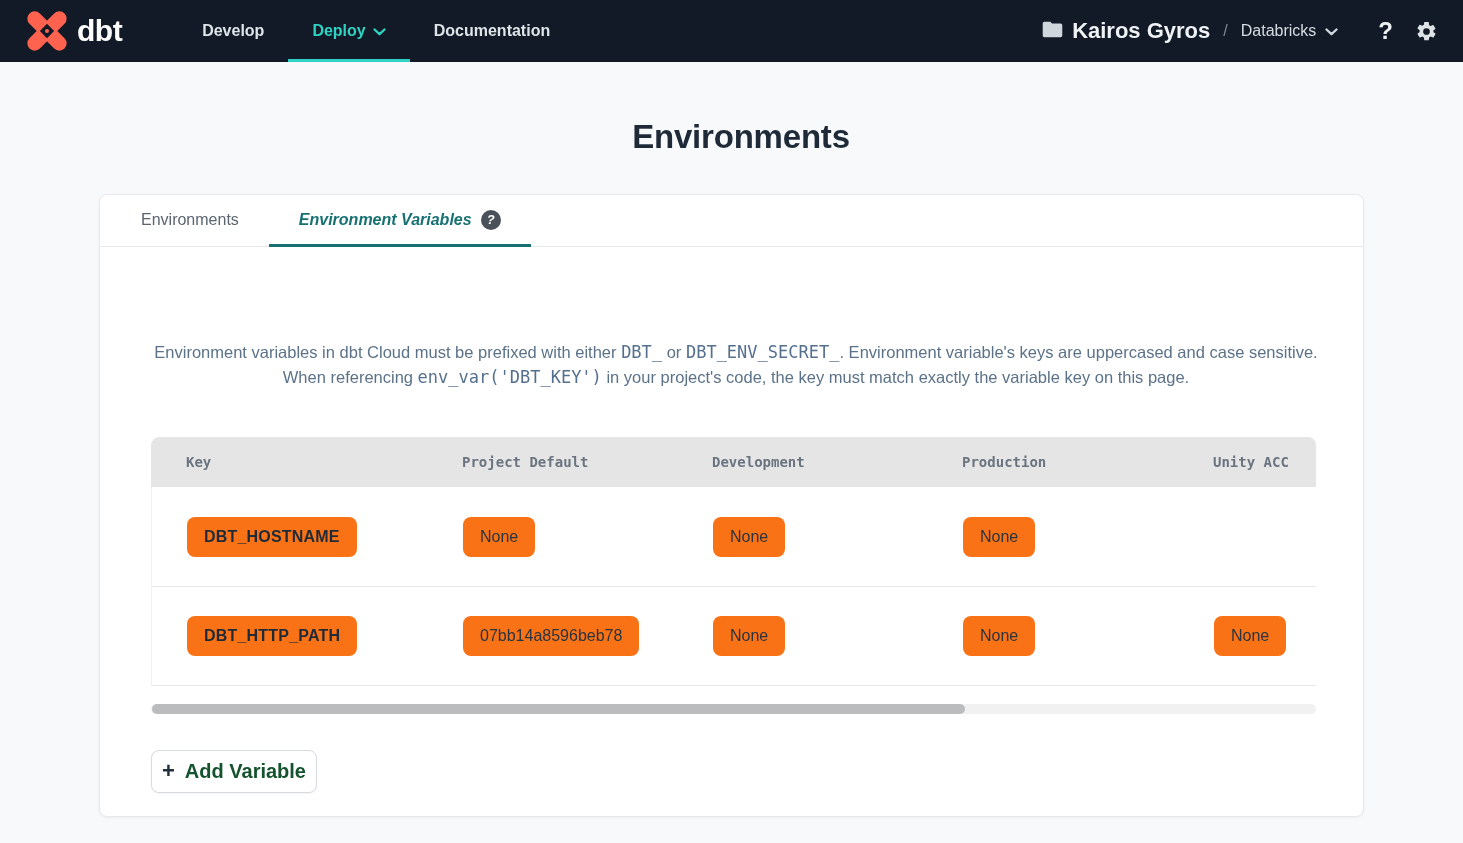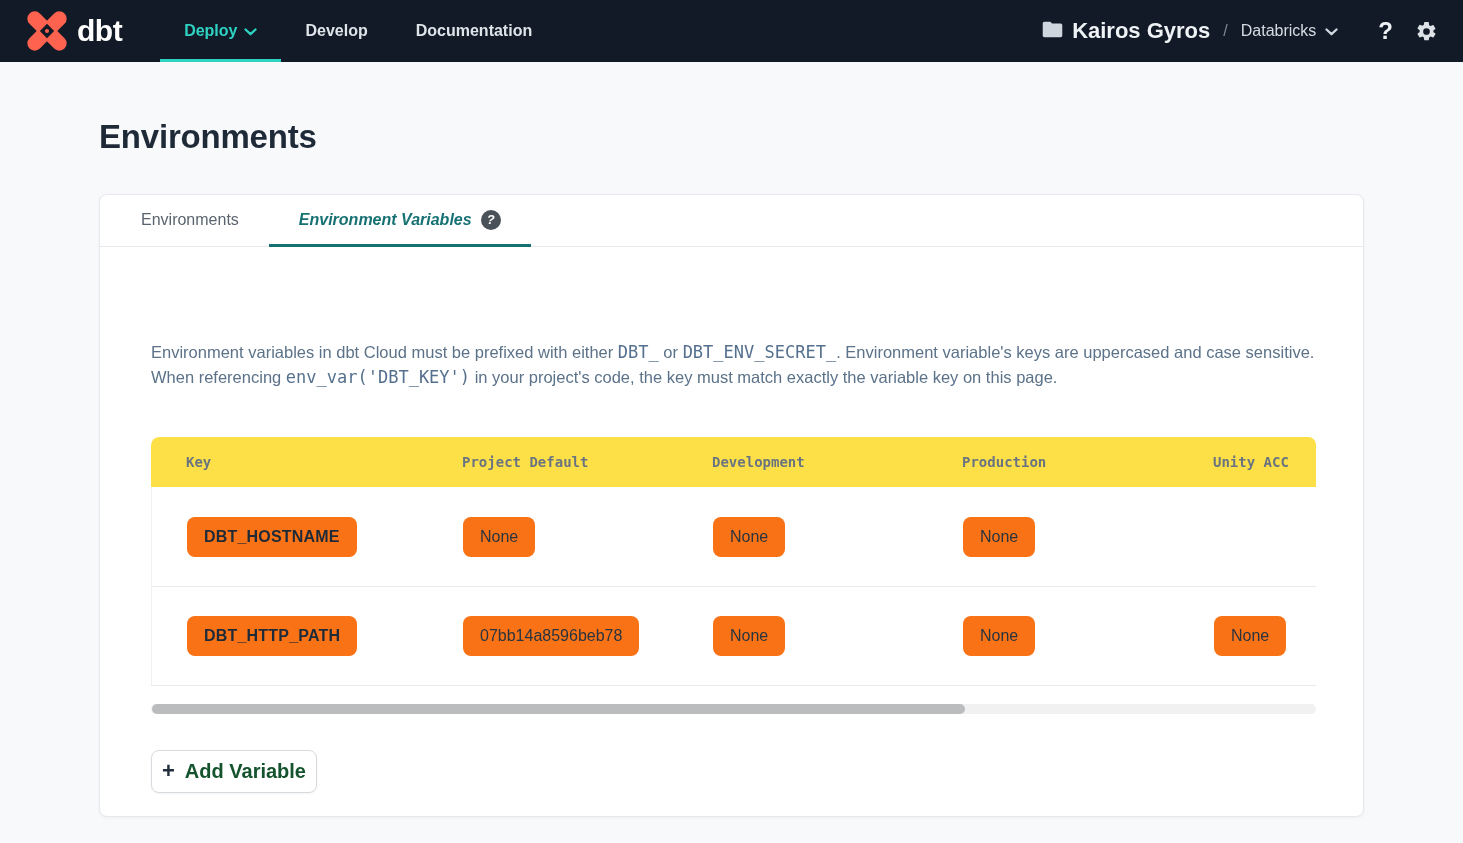--- a/index.html
+++ b/index.html
@@ -10,40 +10,40 @@
     color:#1e2a38;
     overflow:hidden;
   }
   .page { width:1463px; height:843px; position:relative; overflow:hidden; }
 
   
   .topnav {
     height:62px; background:#111a26; display:flex; align-items:stretch;
     padding:0 25px 0 25px;
   }
-  .brand { display:flex; align-items:center; gap:8px; margin-right:38px; }
+  .brand { display:flex; align-items:center; gap:8px; margin-right:56px; }
   .brand svg { display:block; }
   .wordmark { color:#ffffff; font-size:30px; font-weight:700; letter-spacing:-0.5px; line-height:1; }
   .nav-items { display:flex; align-items:stretch; }
   .nav-item {
     display:flex; align-items:center; gap:7px; padding:0 24px; cursor:pointer;
     color:#dfe4e9; font-size:16px; font-weight:600; border-bottom:3px solid transparent;
     border-top:3px solid transparent;
   }
   .nav-item.active { color:#2ed3c3; border-bottom-color:#2ed3c3; }
   .nav-right { margin-left:auto; display:flex; align-items:center; }
   .proj-switcher { display:flex; align-items:center; gap:9px; cursor:pointer; }
   .proj-account { color:#f0f3f6; font-size:22px; font-weight:700; }
   .proj-sep { color:#7e8893; font-size:16px; margin:0 4px; }
   .proj-name { color:#d6dce2; font-size:16px; }
   .nav-help { color:#eef1f4; font-size:24px; font-weight:700; margin-left:40px; cursor:pointer; }
   .nav-gear { margin-left:22px; cursor:pointer; display:flex; align-items:center; }
 
   
-  .main { padding:56px 80px 0 99px; }
+  .main { padding:56px 80px 0 99px;text-align:center; }
   .page-title { font-size:33px; font-weight:700; color:#1e2a38; letter-spacing:-0.2px; }
 
   .card {
     margin-top:38px; width:1265px; height:623px; background:#ffffff;
     border:1px solid #e7e9ec; border-radius:8px;
     box-shadow:0 1px 3px rgba(20,30,40,0.05);
     overflow:hidden;
   }
   .tabbar {
     height:52px; border-bottom:1px solid #e7e9ec; display:flex; align-items:stretch;
@@ -70,21 +70,21 @@
   }
 
   
   .var-table-wrap {
     margin-top:47px; width:1165px; border-radius:8px 8px 0 0;
     overflow:hidden; border-bottom:1px solid #e7e9ec;
   }
   .var-grid { width:1217px; }
   .vrow { display:grid; grid-template-columns:276px 250px 250px 251px 190px; }
   .vrow.head {
-    background:#fde047; height:50px; border-radius:8px 8px 0 0;
+    background:#e5e5e5; height:50px; border-radius:8px 8px 0 0;
   }
   .vrow.head .cell {
     font-family:"DejaVu Sans Mono","Liberation Mono",monospace;
     font-size:14px; font-weight:700; color:#6a7480; letter-spacing:0;
   }
   .vrow.body { height:99px; border-left:1px solid #f0f1f3; border-right:1px solid #f0f1f3; }
   .vrow.body + .vrow.body { border-top:1px solid #e7e9ec; }
   .cell { display:flex; align-items:center; padding-left:35px; }
   .pill {
     background:#f97316; border-radius:8px; padding:11px 17px;
@@ -126,30 +126,30 @@
             <rect x="16" y="-3" width="16" height="54" rx="8" transform="rotate(-45 24 24)"></rect>
           </g>
           <rect x="18.5" y="18.5" width="11" height="11" fill="#111a26" transform="rotate(45 24 24)"></rect>
           <circle cx="24" cy="24" r="2.2" fill="#ff634f"></circle>
         </svg>
       </span>
       <span class="wordmark">dbt</span>
     </div>
 
     <div class="nav-items">
+      <div class="nav-item">
+        <span>Develop</span>
+      </div>
       <div class="nav-item active">
         <span>Deploy</span>
         <span>
           <svg width="13" height="8" viewBox="0 0 13 8">
               <polyline points="1.5,1.5 6.5,6.2 11.5,1.5" fill="none" stroke="#2ed3c3" stroke-width="2.3" stroke-linecap="round" stroke-linejoin="round"></polyline>
             </svg>
         </span>
-      </div>
-      <div class="nav-item">
-        <span>Develop</span>
       </div>
       <div class="nav-item">
         <span>Documentation</span>
       </div>
     </div>
 
     <div class="nav-right">
       <div class="proj-switcher">
         <span>
           <svg width="21" height="17" viewBox="0 0 24 20">

